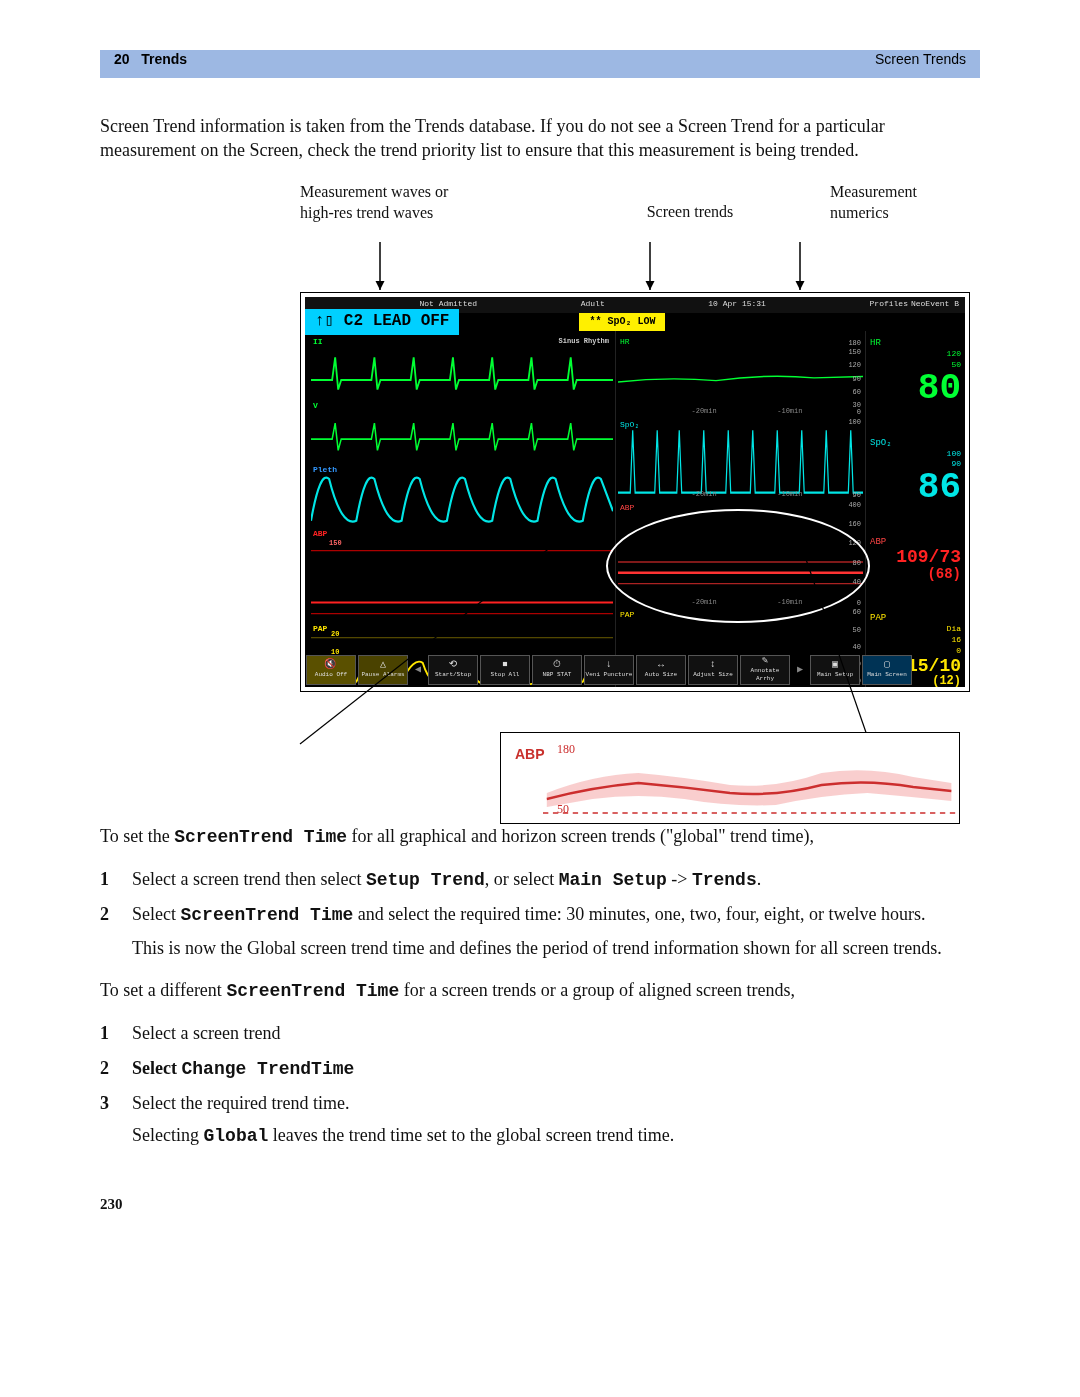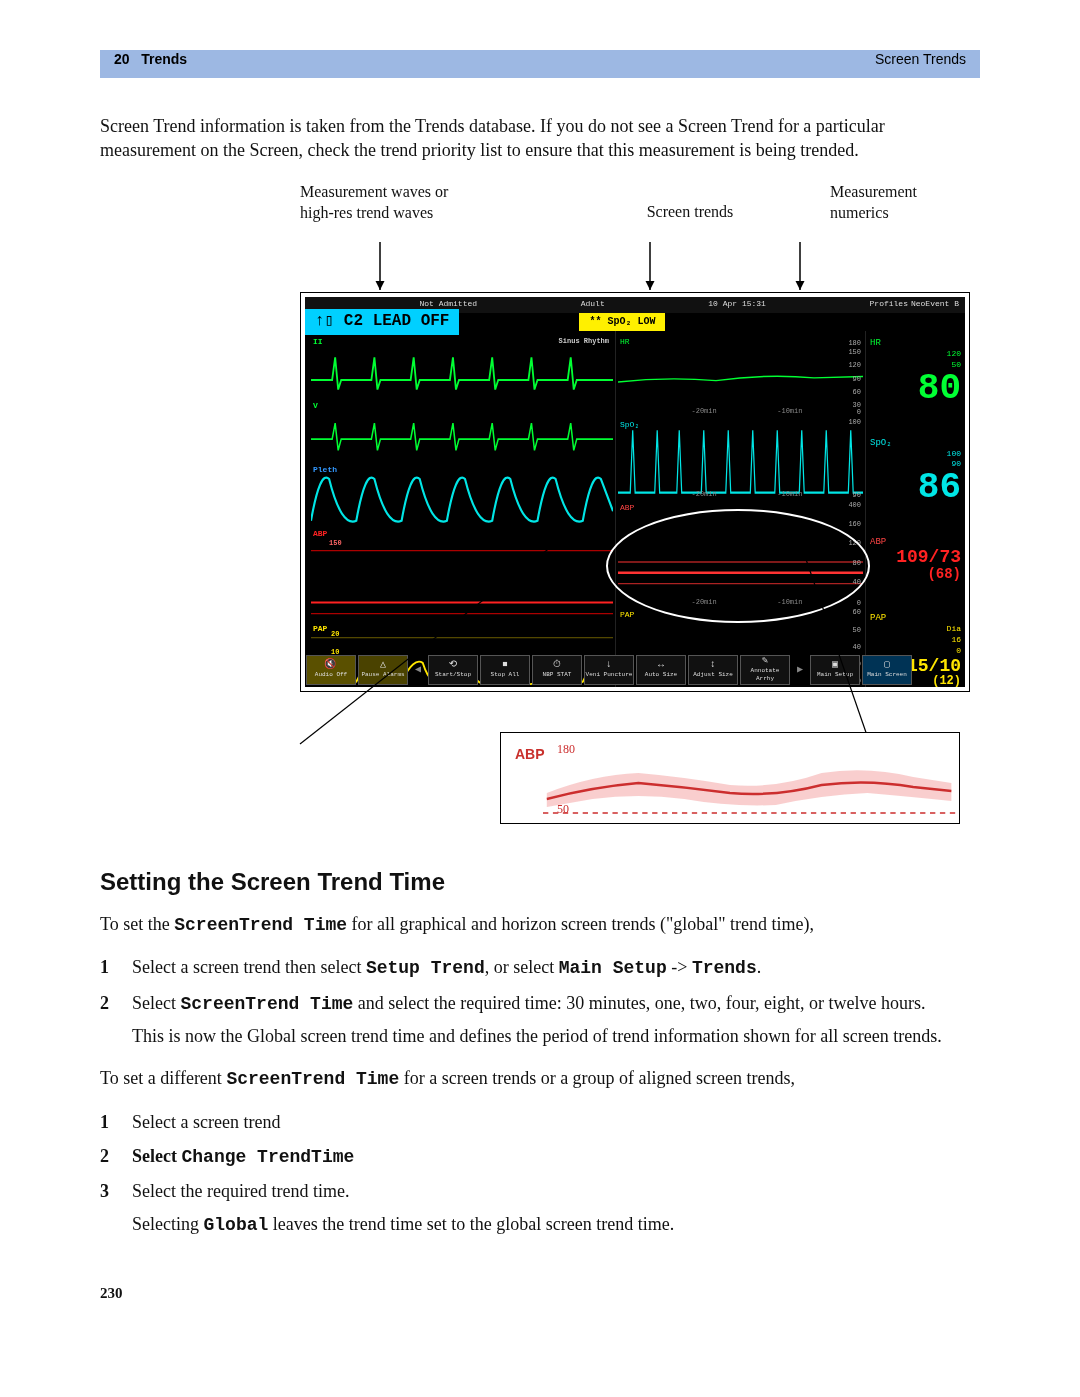--- a/index.html
+++ b/index.html
@@ -501,21 +501,20 @@
       <svg width="100%" height="100%" preserveAspectRatio="none" viewBox="0 0 600 90" style="position:absolute;top:0;left:0;">
 
         <path d="M60 60 Q120 42 180 40 Q240 44 300 52 Q360 56 420 40 Q480 33 540 44 L590 50
                  L590 68 Q540 64 480 60 Q420 62 360 72 Q300 74 240 66 Q180 60 120 66 Q90 70 60 74 Z" fill="#f8c9c9" opacity="0.9"></path>
         <path d="M60 66 Q120 54 180 50 Q240 54 300 60 Q360 64 420 52 Q480 46 540 54 L590 58" fill="none" stroke="#cc2e2e" stroke-width="2.5"></path>
         <path d="M55 80 L595 80" stroke="#cc2e2e" stroke-width="1.5" stroke-dasharray="7 6"></path>
       </svg>
     </div>
   </div>
 
-  <h2 class="section">Setting the Screen Trend Time</h2>
 
   <p class="body indent">
     <span>To set the </span><span class="mono">ScreenTrend Time</span><span> for all graphical and horizon screen trends ("global" trend time),</span>
   </p>
 
   <ol class="steps indent" id="steps-global">
       <li>
         <div class="step-num">1</div>
         <div class="step-body">
           <div><span>Select a screen trend then select </span><span class="mono">Setup Trend</span><span>, or select </span><span class="mono">Main Setup</span><span> -&gt; </span><span class="mono">Trends</span><span>.</span></div>

